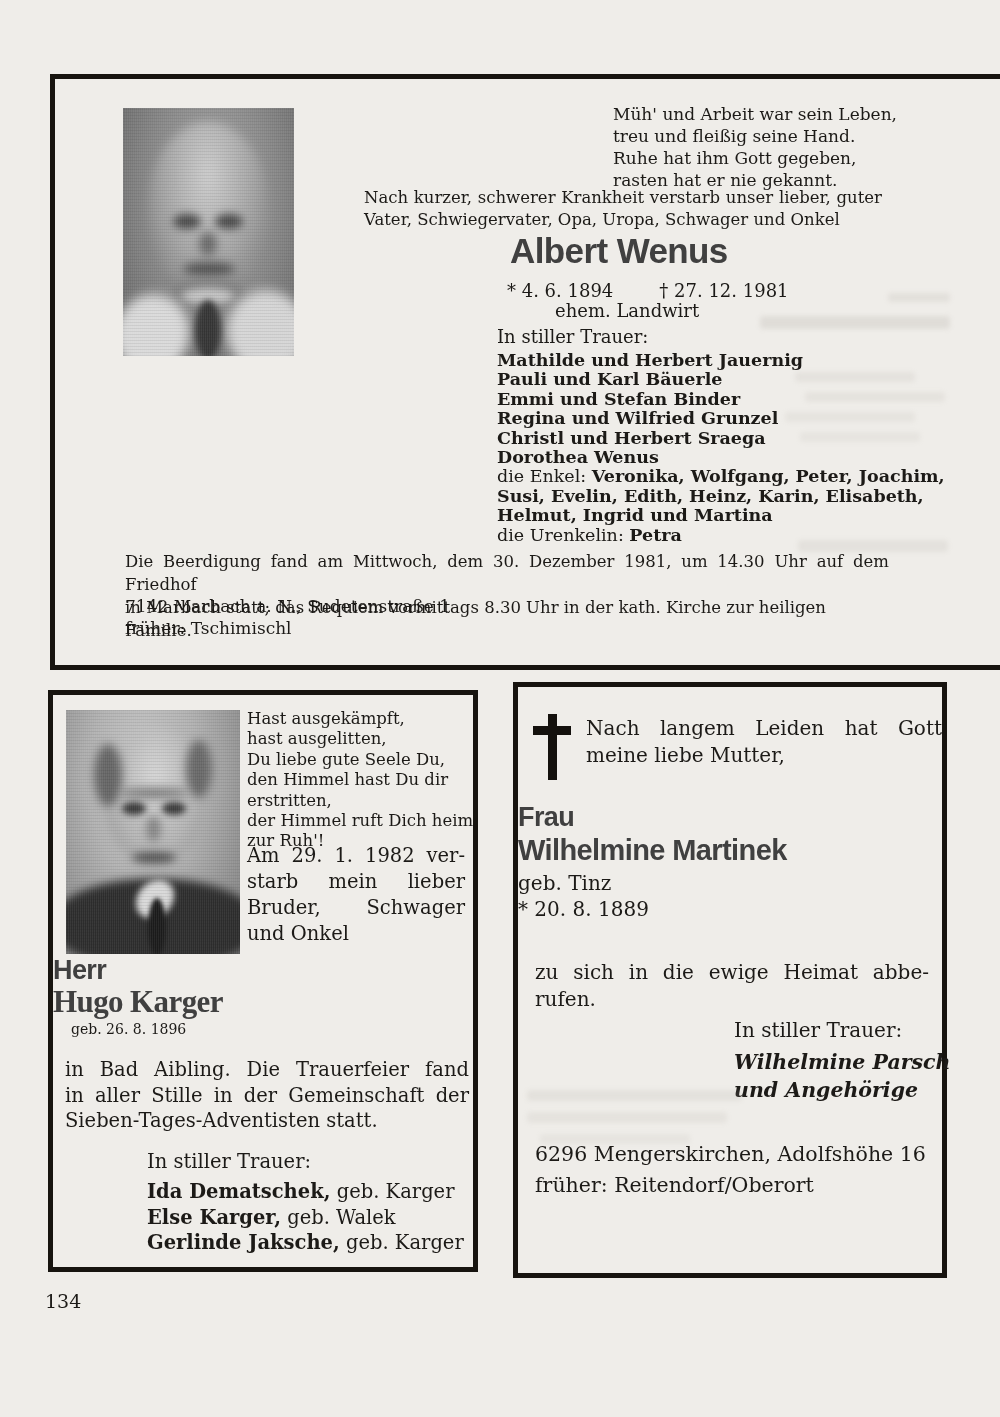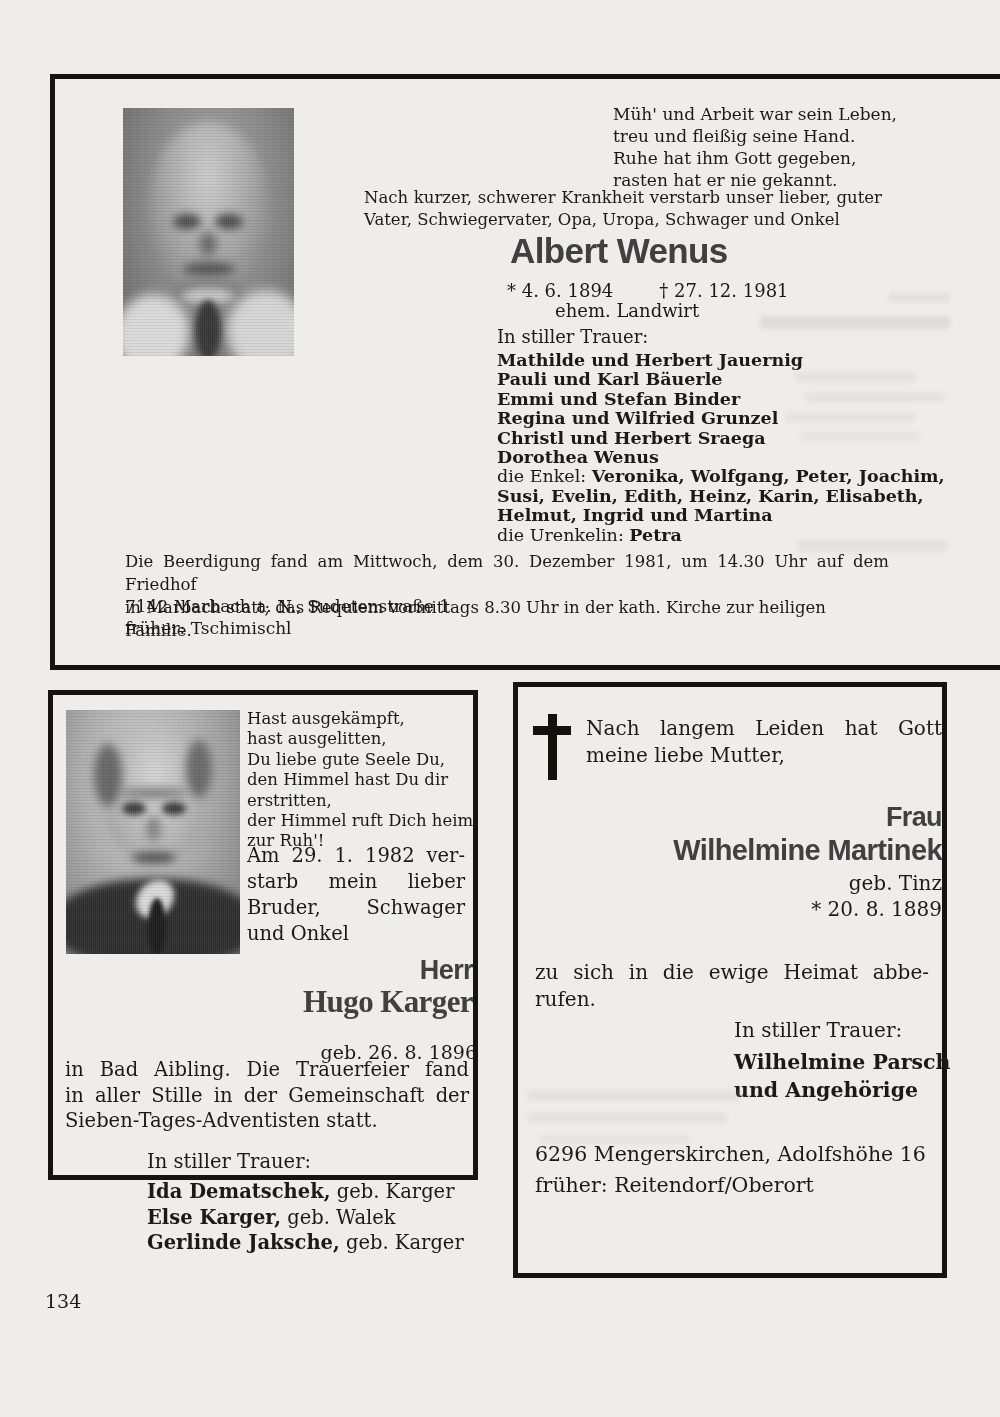--- a/index.html
+++ b/index.html
@@ -13,25 +13,25 @@
   }
   .abs { position:absolute; }
   .bold { font-weight:bold; }
   .normal { font-weight:normal; }
   .sans-head {
     font-family:"Liberation Sans","DejaVu Sans",sans-serif;
     font-weight:bold; color:#404040; letter-spacing:-0.6px;
   }
   .just { text-align:justify; text-align-last:justify; }
   .nowrap { white-space:nowrap; }
-  .center { text-align:right; }
+  .center { text-align:left; }
 
   .obit-box { position:absolute; border:5px solid #17140f; background:transparent; }
   #box-wenus   { left:50px;  top:74px;  width:1000px; height:596px; }
-  #box-karger  { left:48px;  top:690px; width:430px; height:490px; }
+  #box-karger  { left:48px;  top:690px; width:430px; height:582px; }
   #box-martinek{ left:513px; top:682px; width:434px; height:596px; }
 
   
   .photo { position:absolute; overflow:hidden; filter:grayscale(1) contrast(1.04); }
   .photo .ly { position:absolute; border-radius:50%; }
   .grain { position:absolute; inset:0; border-radius:0;
     background-image:
       repeating-linear-gradient(0deg, rgba(20,18,14,.07) 0 1px, transparent 1px 3px),
       repeating-linear-gradient(90deg, rgba(255,255,255,.06) 0 1px, transparent 1px 2px);
   }
@@ -73,38 +73,38 @@
   #w-mourning-label { left:442px; top:247px; font-size:18px; }
   #w-mourners { left:442px; top:272px; font-size:17.5px; line-height:19.4px; font-weight:bold; }
   #w-funeral { left:70px; top:471px; width:764px; font-size:16.5px; line-height:23px; }
   #w-address { left:70px; top:517px; font-size:17px; line-height:21.5px; }
 
   
   #k-verse { left:194px; top:14px; font-size:16.5px; line-height:20.4px; }
   #k-intro { left:194px; top:148px; width:218px; font-size:19.5px; line-height:26px; }
   #k-title { left:0; top:261px; width:100%; font-size:27px; line-height:29px; }
   #k-name  { left:0; top:290px; width:100%; font-size:31px; line-height:34px;font-family:Liberation Serif, serif; }
-  #k-birth { left:4px; top:326px; width:100%; font-size:19px;margin-top:20px; }
+  #k-birth { left:18px; top:326px; width:100%; font-size:14px; }
   #k-body  { left:12px; top:362px; width:404px; font-size:19.5px; line-height:25.5px; }
   #k-mourning-label { left:94px; top:455px; font-size:19.5px; }
   #k-mourners { left:94px; top:484px; font-size:19.5px; line-height:25.6px; }
 
   
   #m-cross { left:15px; top:27px; width:38px; height:68px; }
   #m-cross .bar { position:absolute; background:#14110d; }
   #m-cross .v { left:15px; top:0; width:9px; height:66px; }
   #m-cross .h { left:0; top:12px; width:38px; height:9px; }
   #m-intro { left:68px; top:28px; width:356px; font-size:20px; line-height:27px; }
   #m-title { left:0; top:116px; width:100%; font-size:27px; line-height:29px; }
   #m-name  { left:0; top:147px; width:100%; font-size:29px; line-height:33px; }
   #m-maiden{ left:0; top:184px; width:100%; font-size:20px; }
   #m-birth { left:0; top:210px; width:100%; font-size:20px; }
   #m-body  { left:17px; top:272px; width:394px; font-size:20px; line-height:27px; }
   #m-mourning-label { left:216px; top:331px; font-size:20px; }
-  #m-mourners { left:216px; top:361px; font-size:20.5px; line-height:28px; font-weight:bold; }
+  #m-mourners { left:216px; top:361px; font-size:20.5px; line-height:28px; font-weight:bold;font-style:italic; }
   #m-address { left:17px; top:452px; font-size:20.5px; line-height:31px; }
 
   #page-number { left:45px; top:1290px; font-size:19px; }
 
   
   .bleed { position:absolute; background:#a9a49c; filter:blur(2.5px); border-radius:3px; }
 </style>
 </head>
 <body>
 

